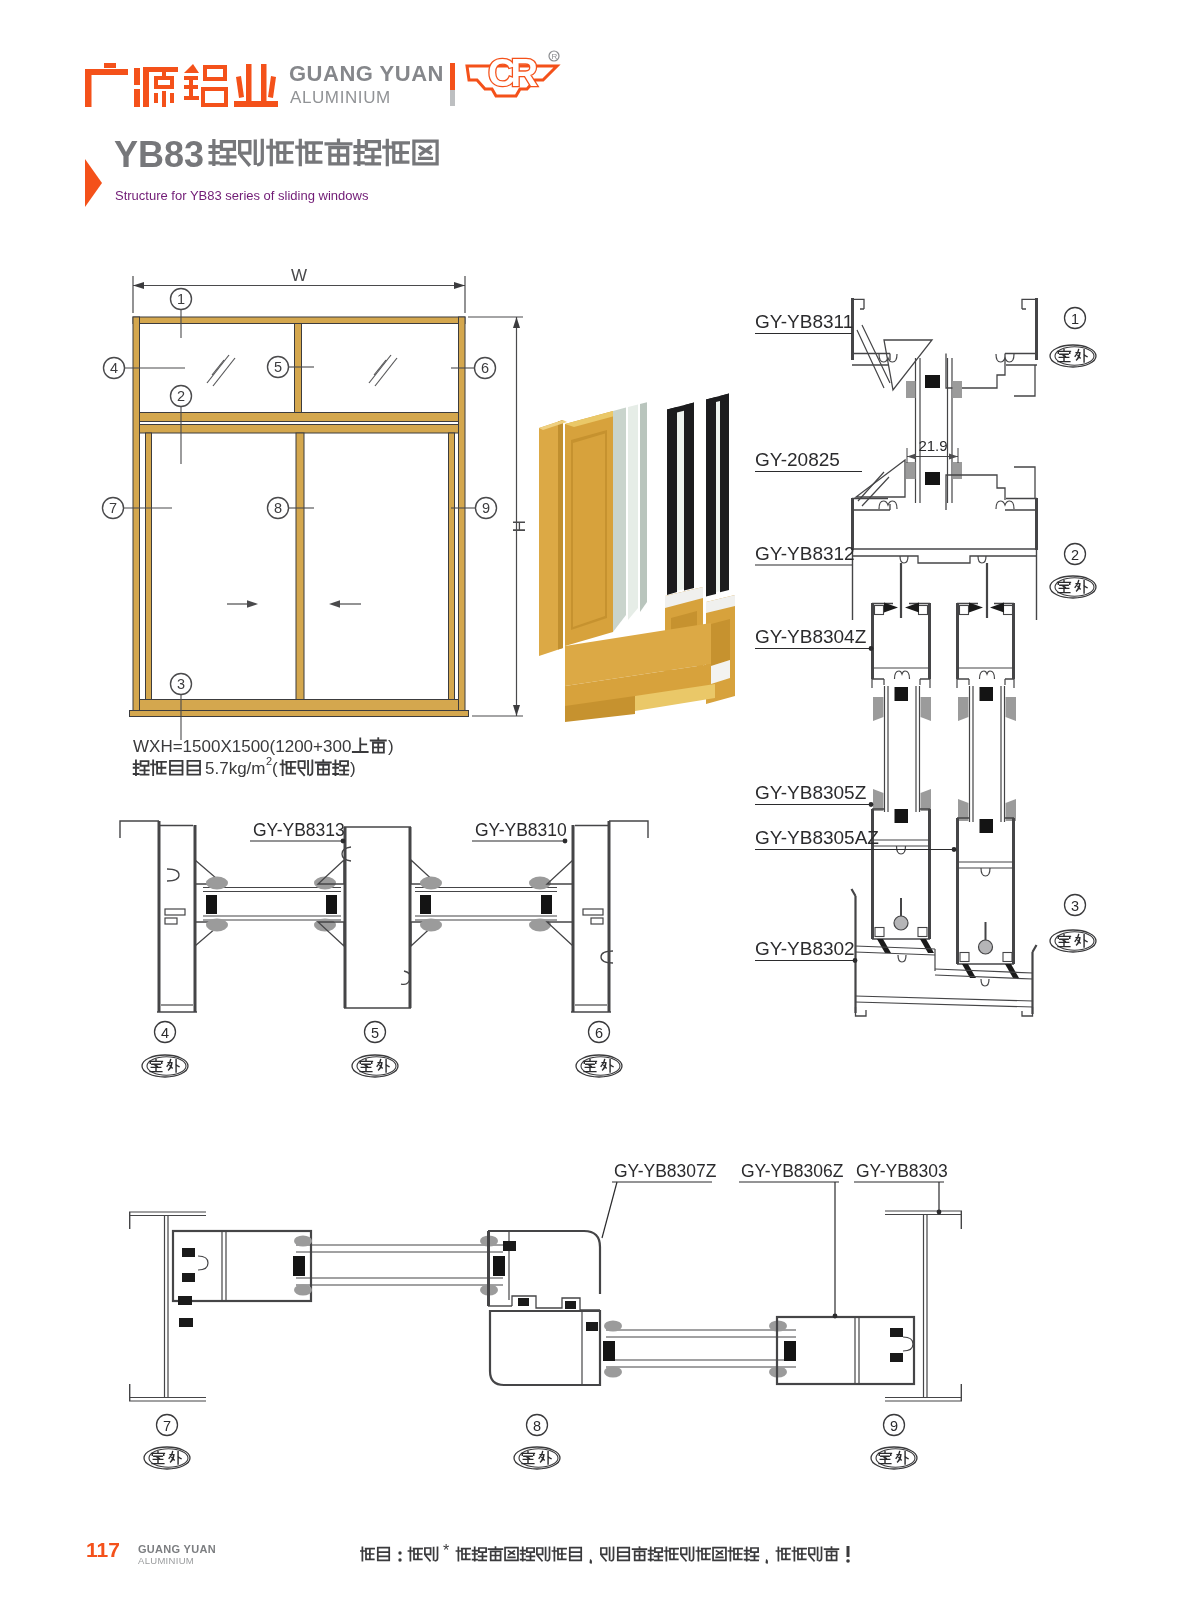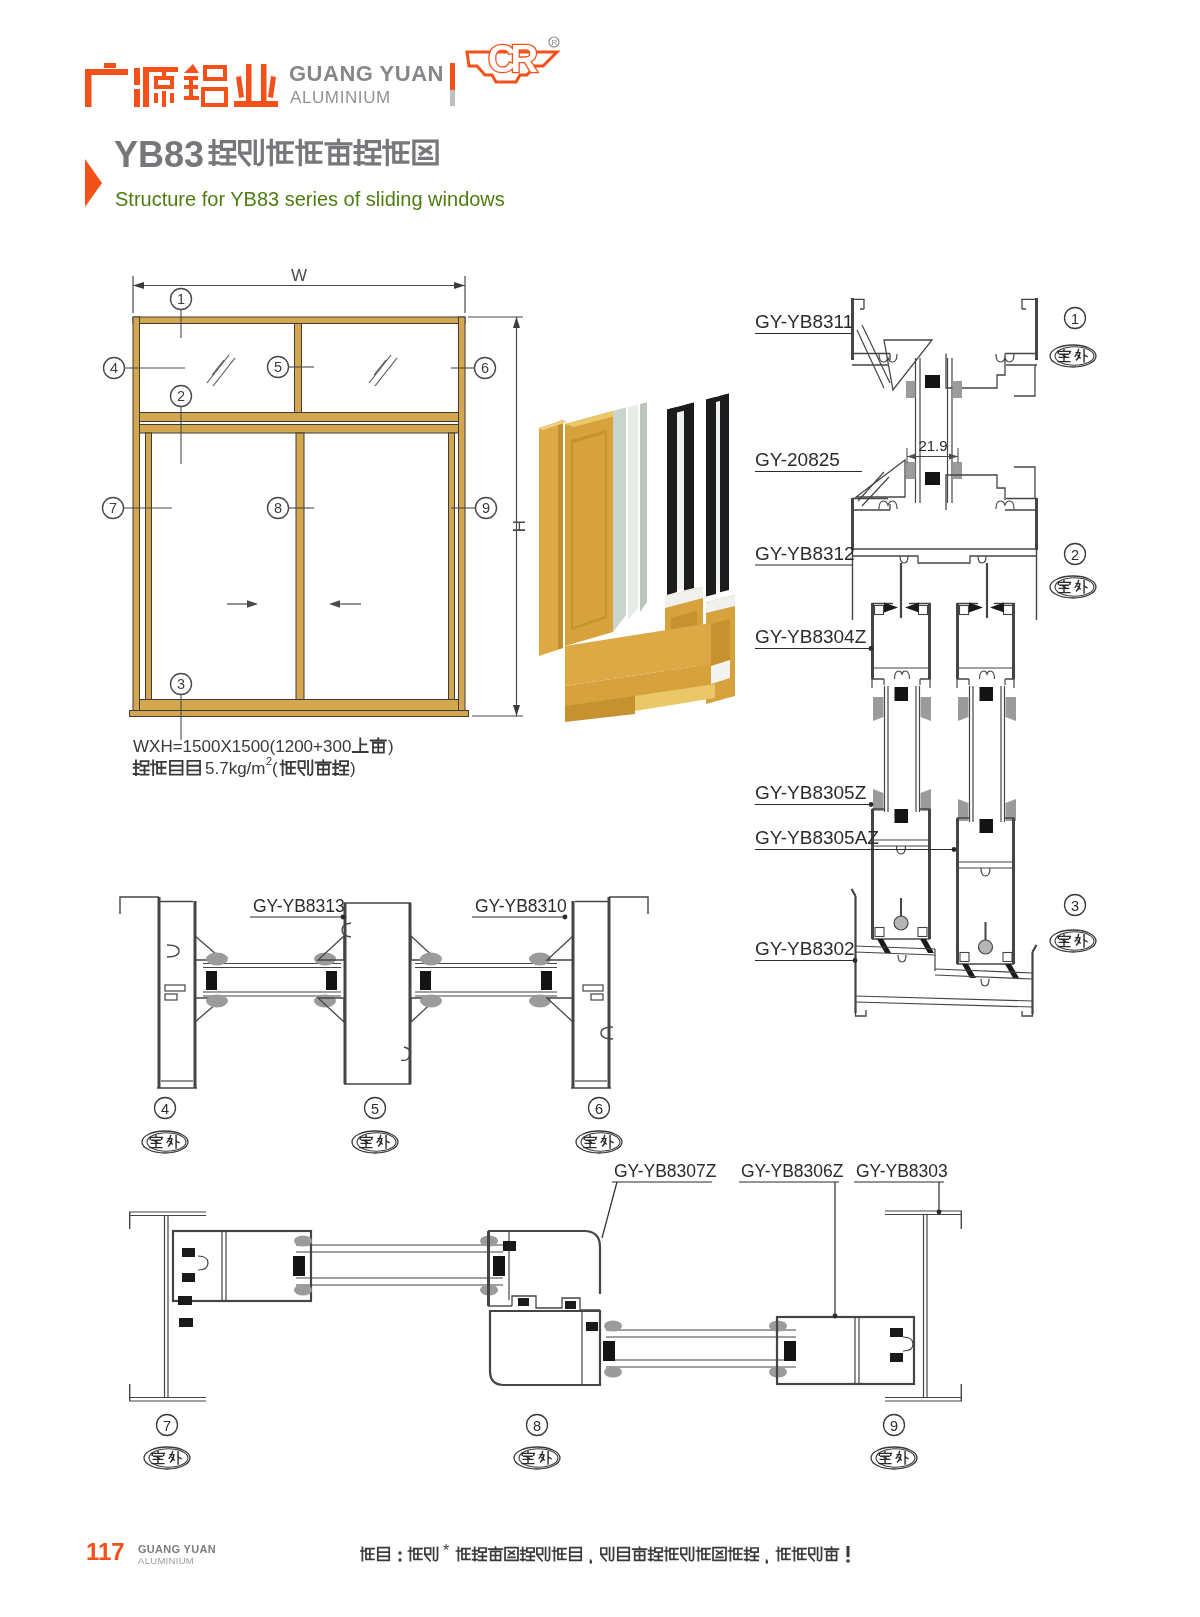--- a/index.html
+++ b/index.html
@@ -93,21 +93,21 @@
 </g>
 </svg>
 </div>
 
 <div class="abs" style="left:289px;top:61px;color:#85878b;font-weight:bold;font-size:22px;letter-spacing:.5px">GUANG YUAN</div>
 <div class="abs" style="left:290px;top:88px;color:#919396;font-size:17px;letter-spacing:.6px">ALUMINIUM</div>
 
 <div class="abs" style="left:450px;top:63px;width:5px;height:27px;background:#F4511A"></div>
 <div class="abs" style="left:450px;top:90px;width:5px;height:16px;background:#bdbfc1"></div>
 
-<div class="abs" style="left:461px;top:32px">
+<div class="abs" style="left:461px;top:46px">
 <svg width="105" height="58" viewBox="0 0 105 58">
 
 <path d="M6 20 H96 L82 34 H74 L66 43 H59 L55 50 H35 L31 43 H24 L16 34 H8 Z" fill="none" stroke="#F4511A" stroke-width="3"></path>
 
 <text x="27" y="40" font-size="38" font-weight="bold" fill="#ffffff" stroke="#F4511A" stroke-width="2.6" letter-spacing="-5" style="paint-order:stroke">CR</text>
 
 <circle cx="93" cy="10" r="5" fill="none" stroke="#8b8d90" stroke-width="1.2"></circle>
 <text x="90.5" y="12.8" font-size="8" fill="#8b8d90">R</text>
 </svg>
 </div>
@@ -123,21 +123,21 @@
 <use href="#h2" transform="translate(153,6) scale(27)"></use>
 <use href="#h2" transform="translate(182,6) scale(27)"></use>
 <use href="#h3" transform="translate(211,6) scale(27)"></use>
 <use href="#h4" transform="translate(240,6) scale(27)"></use>
 <use href="#h2" transform="translate(269,6) scale(27)"></use>
 <use href="#h5" transform="translate(298,6) scale(27)"></use>
 </g>
 </svg>
 </div>
 
-<div class="abs" style="left:115px;top:188px;color:#4d7c0f;font-size:20px">Structure for YB83 series of sliding windows</div>
+<div class="abs" style="left:115px;top:188px;color:#701a75;font-size:13px">Structure for YB83 series of sliding windows</div>
 
 <div class="abs" style="left:95px;top:265px">
 <svg width="440" height="520" viewBox="95 265 440 520">
 <g stroke="#4a4a4c" stroke-width="1.2" fill="none">
 
 <g>
 <line x1="133" y1="276" x2="133" y2="313"></line>
 <line x1="465" y1="276" x2="465" y2="313"></line>
 <line x1="133" y1="285.5" x2="465" y2="285.5"></line>
 </g>
@@ -567,21 +567,21 @@
         <ellipse cx="1073" cy="941" rx="23" ry="11" fill="#fff" stroke="#3a3a3c" stroke-width="1.3"></ellipse>
         <ellipse cx="1074.5" cy="941" rx="19.5" ry="9.3" fill="none" stroke="#3a3a3c" stroke-width="1.1"></ellipse>
 <g stroke="#2b2b2d" stroke-width=".1" fill="none">
           <use href="#hshi" transform="translate(1057,934) scale(14)"></use>
           <use href="#hwai" transform="translate(1074,934) scale(14)"></use>
         </g>
       </g>
 </svg>
 </div>
 
-<div class="abs" style="left:90px;top:880px">
+<div class="abs" style="left:90px;top:804px">
 <svg width="630" height="290" viewBox="90 845 630 290">
 <g fill="none" stroke="#454547">
 
 <g>
 <path d="M120 879 V862 H159" stroke-width="1.4"></path>
 <path d="M159 862 V1053" stroke-width="3"></path>
 <path d="M160 866.5 H193" stroke-width="1.3"></path>
 <path d="M195 866 V1053" stroke-width="3"></path>
 <path d="M157 1053 H197" stroke-width="1.6"></path>
 <path d="M161 1046 H193" stroke-width="1.2"></path>
@@ -827,21 +827,21 @@
         <ellipse cx="888" cy="1458" rx="23" ry="11" fill="#fff" stroke="#3a3a3c" stroke-width="1.3"></ellipse>
         <ellipse cx="889.5" cy="1458" rx="19.5" ry="9.3" fill="none" stroke="#3a3a3c" stroke-width="1.1"></ellipse>
 <g stroke="#2b2b2d" stroke-width=".1" fill="none">
           <use href="#hshi" transform="translate(872,1451) scale(14)"></use>
           <use href="#hwai" transform="translate(889,1451) scale(14)"></use>
         </g>
       </g>
 </svg>
 </div>
 
-<div class="abs" style="left:86px;top:1538px;color:#F4511A;font-weight:bold;font-size:24px">117</div>
+<div class="abs" style="left:86px;top:1538px;color:#F4511A;font-weight:bold;font-size:21px">117</div>
 
 <div class="abs" style="left:138px;top:1543px;color:#7c7e81;font-weight:bold;font-size:11px;letter-spacing:.3px">GUANG YUAN</div>
 <div class="abs" style="left:138px;top:1555px;color:#9a9c9e;font-size:9.5px;letter-spacing:.3px">ALUMINIUM</div>
 
 <div class="abs" style="left:360px;top:1542px">
 <svg width="520" height="26" viewBox="0 0 520 26">
 <g stroke="#3a3a3c" stroke-width=".115" fill="none">
 <use href="#h2" transform="translate(0,4.5) scale(15)"></use>
 <use href="#h1" transform="translate(16,4.5) scale(15)"></use>
 <use href="#h2" transform="translate(48,4.5) scale(15)"></use>

